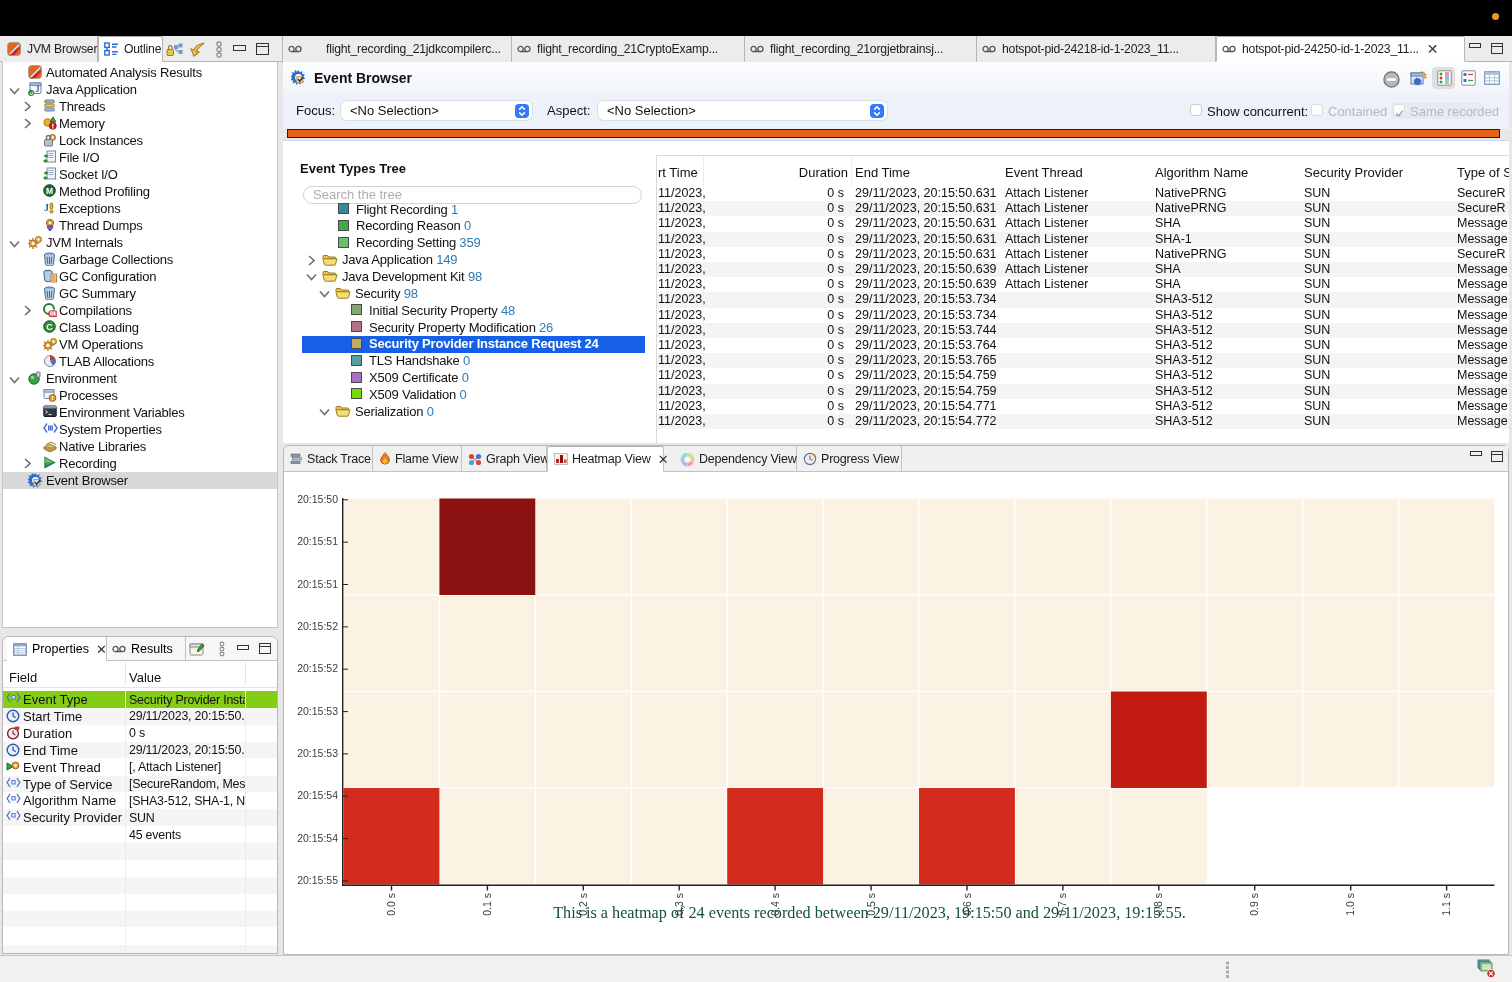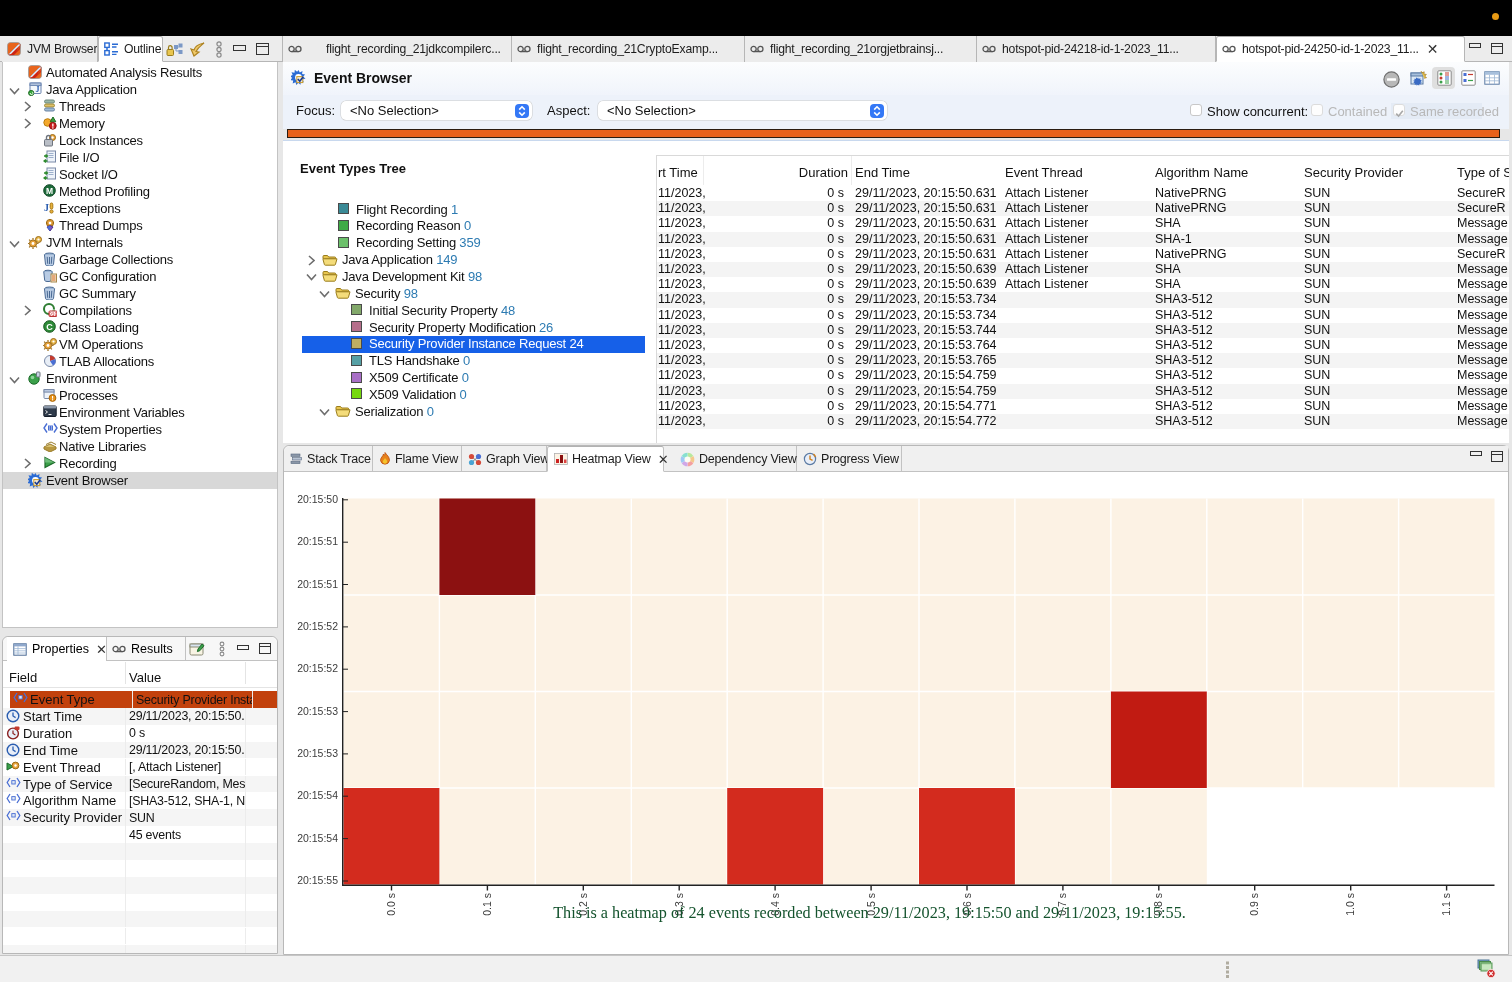--- a/index.html
+++ b/index.html
@@ -431,21 +431,21 @@
 <div style="position:absolute;left:234px;top:8px;width:12px;height:5px;border:1.5px solid #333"></div>
 <div style="position:absolute;left:256px;top:6px;width:12px;height:11px;border:1.5px solid #333">
       <div style="width:100%;height:2.5px;border-bottom:1.5px solid #333"></div>
     </div>
 <div style="position:absolute;left:0;top:25px;width:274px;height:26px;border-bottom:1px solid #e4e4e4;font-size:13px;color:#111">
       <span style="position:absolute;left:6px;top:8px">Field</span>
       <span style="position:absolute;left:126px;top:8px">Value</span>
       <div style="position:absolute;left:122px;top:0;width:1px;height:22px;background:#e4e4e4"></div>
       <div style="position:absolute;left:242px;top:0;width:1px;height:22px;background:#e4e4e4"></div>
     </div>
-<div style="position:absolute;left:7px;top:54.0px;width:298px;height:16.8px;background:#c2410c;font-size:13px;color:#111">
+<div style="position:absolute;left:0;top:54.0px;width:298px;height:16.8px;background:#84cc16;font-size:13px;color:#111">
       <svg style="position:absolute;left:3px;top:1px" width="15" height="11" viewBox="0 0 15 11">
         <path d="M4 1 L1.2 5.5 l2.8 4.5 M11 1 L13.8 5.5 l-2.8 4.5" stroke="#4a6fd4" stroke-width="1.3" fill="none"></path>
         <rect x="5.8" y="3.6" width="3.4" height="3.4" fill="#dce6f4" stroke="#4a6fd4" stroke-width="0.9"></rect>
       </svg>
       <span style="position:absolute;left:20px;top:1px">Event Type</span>
       <span style="position:absolute;left:126px;top:1.5px;width:116px;overflow:hidden;white-space:nowrap;font-size:12.4px;letter-spacing:-0.2px">Security Provider Insta</span>
       <div style="position:absolute;left:122px;top:0;width:1px;height:16.8px;background:#ececec"></div>
       <div style="position:absolute;left:242px;top:0;width:1px;height:16.8px;background:#ececec"></div>
     </div>
 <div style="position:absolute;left:0;top:70.9px;width:274px;height:16.8px;background:#f5f5f5;font-size:13px;color:#111">
@@ -617,20 +617,21 @@
 <span class="abs lbl13" style="left:1328px;top:104px;color:#b8b8b8">Contained</span>
 <div class="abs" style="left:1391px;top:103px;width:91px;height:16px;background:#e4ebf5"></div>
 <div class="abs" style="left:1393px;top:104px;width:12px;height:12px;background:#fdfdfd;border:1px solid #dcdcdc;border-radius:3px"><svg width="11" height="11" viewBox="0 0 11 11">
       <path d="M2.2 5.6 L4.6 8 L8.8 2.8" stroke="#a8a8a8" stroke-width="1.6" fill="none"></path>
     </svg></div>
 <span class="abs lbl13" style="left:1410px;top:104px;color:#b8b8b8">Same recorded</span>
 <div class="abs orangebar"></div>
 <div class="abs" style="left:283px;top:139.5px;width:1226px;height:1.2px;background:#c8d8ee"></div>
 <div class="abs editorbody">
 <div class="ettitle">Event Types Tree</div>
+<div class="searchbox">Search the tree</div>
 <div class="et-row" style="left:55px;top:60.0px">
       <span class="swatch" style="left:0;background:#3a8a96"></span>
       <span style="position:absolute;left:18px;top:0.5px">Flight Recording <span class="cnt">1</span></span>
     </div>
 <div class="et-row" style="left:55px;top:76.80000000000001px">
       <span class="swatch" style="left:0;background:#3faa46"></span>
       <span style="position:absolute;left:18px;top:0.5px">Recording Reason <span class="cnt">0</span></span>
     </div>
 <div class="et-row" style="left:55px;top:93.69999999999999px">
       <span class="swatch" style="left:0;background:#6cc06b"></span>
@@ -670,21 +671,21 @@
       <span class="swatch" style="left:0;background:#82a86a"></span>
       <span style="position:absolute;left:18px;top:0.5px">Initial Security Property <span class="cnt">48</span></span>
     </div>
 <div class="et-row" style="left:68px;top:178.0px">
       <span class="swatch" style="left:0;background:#b56f8b"></span>
       <span style="position:absolute;left:18px;top:0.5px">Security Property Modification <span class="cnt">26</span></span>
     </div>
 <div class="et-row" style="left:19px;top:194.8px;width:343px;background:#1660e8"></div>
 <div class="et-row" style="left:68px;top:194.8px">
       <span class="swatch" style="left:0;background:#bfae62"></span>
-      <span style="position:absolute;left:18px;top:0.5px;color:#fff;font-weight:normal">Security Provider Instance Request 24</span>
+      <span style="position:absolute;left:18px;top:0.5px;color:#fff;font-weight:bold">Security Provider Instance Request 24</span>
     </div>
 <div class="et-row" style="left:68px;top:211.7px">
       <span class="swatch" style="left:0;background:#56a0a5"></span>
       <span style="position:absolute;left:18px;top:0.5px">TLS Handshake <span class="cnt">0</span></span>
     </div>
 <div class="et-row" style="left:68px;top:228.5px">
       <span class="swatch" style="left:0;background:#a86fc6"></span>
       <span style="position:absolute;left:18px;top:0.5px">X509 Certificate <span class="cnt">0</span></span>
     </div>
 <div class="et-row" style="left:68px;top:245.39999999999998px">

